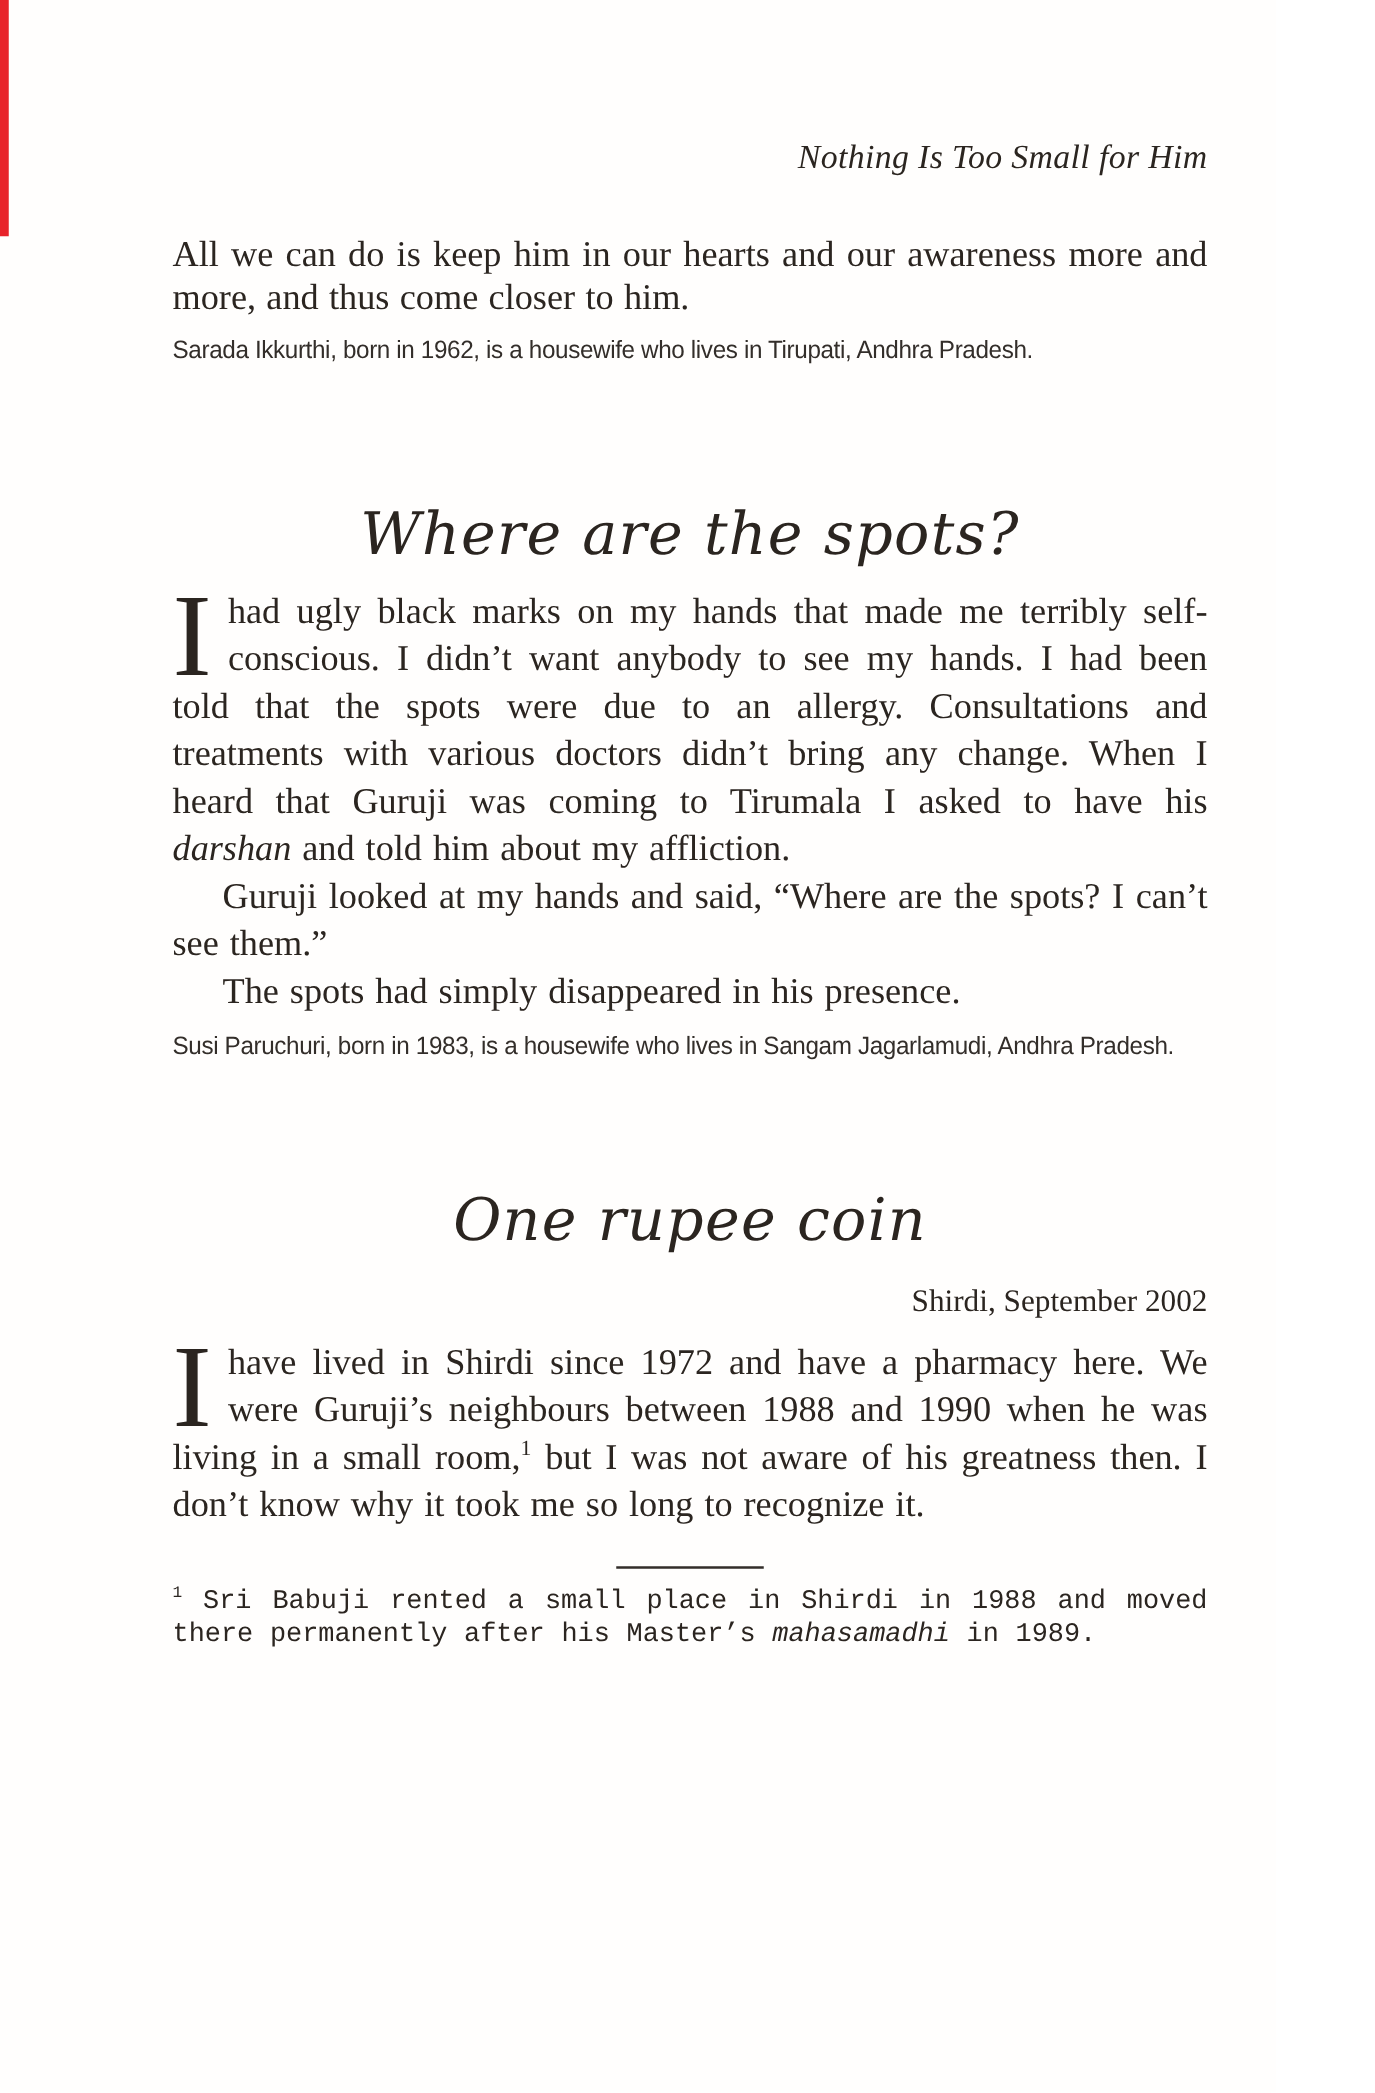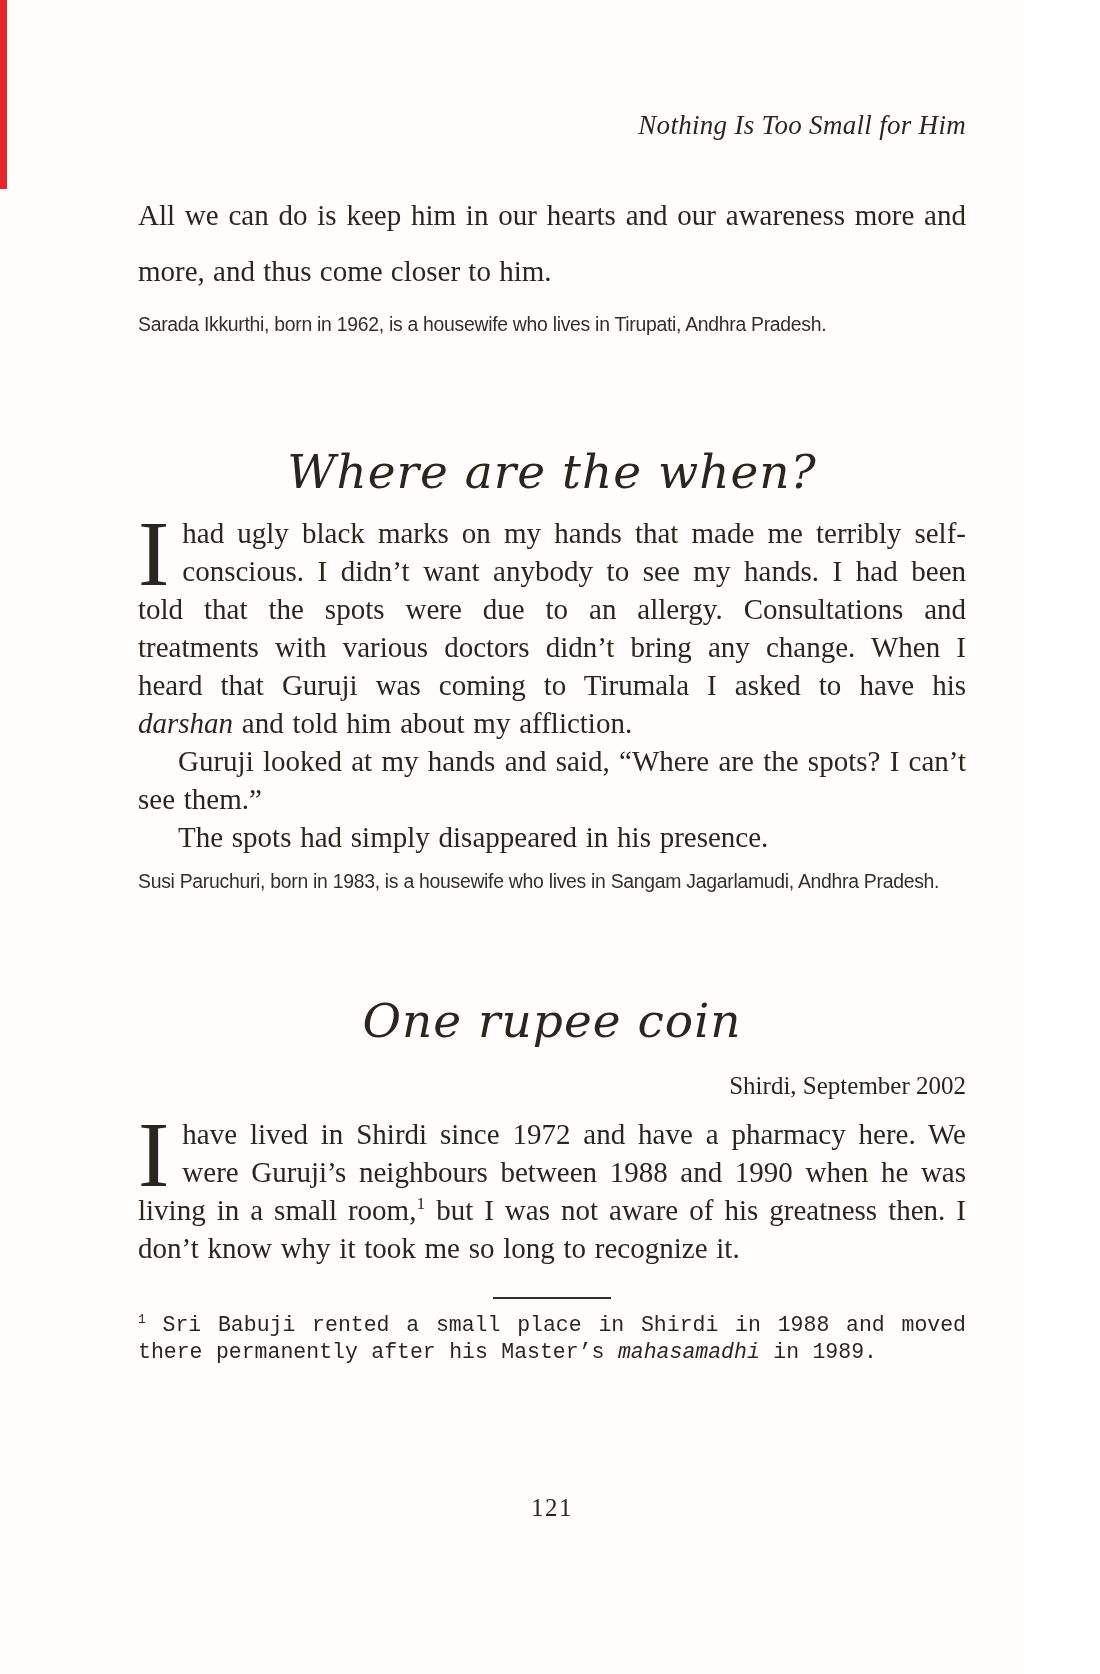--- a/index.html
+++ b/index.html
@@ -27,21 +27,21 @@
     padding-top: 110px;
     text-align: right;
     font-style: italic;
     font-size: 27px;
     letter-spacing: 0.3px;
     color: #2b2520;
   }
   .closing-para {
     margin: 46px 0 0 0;
     font-size: 29px;
-    line-height: 56px;
+    line-height: 34px;
     text-align: justify;
     word-spacing: 1px;
   }
   .attribution {
     margin: 14px 0 0 0;
     font-family: "Liberation Sans", "DejaVu Sans", sans-serif;
     font-size: 20px;
     letter-spacing: -0.3px;
     color: #332e2a;
     white-space: nowrap;
@@ -112,21 +112,21 @@
   <div class="edge-strip"></div>
 
   <div class="content">
 
     <div class="running-header">Nothing Is Too Small for Him</div>
 
     <p class="closing-para">All we can do is keep him in our hearts and our awareness more and more, and thus come closer to him.</p>
 
     <p class="attribution">Sarada Ikkurthi, born in 1962, is a housewife who lives in Tirupati, Andhra Pradesh.</p>
 
-    <h2 class="story-title">Where are the when?</h2>
+    <h2 class="story-title">Where are the spots?</h2>
 
 
     <p class="body-para first">
       <span class="drop-cap">I</span><span>had ugly black marks on my hands that made me terribly self-conscious. I didn’t want anybody to see my hands. I had been told that the spots were due to an allergy. Consultations and treatments with various doctors didn’t bring any change. When I heard that Guruji was coming to Tirumala I asked to have his </span><em>darshan</em><span> and told him about my affliction.</span>
     </p>
 
     <p class="body-para indent">Guruji looked at my hands and said, “Where are the spots? I can’t see them.”</p>
 
     <p class="body-para indent">The spots had simply disappeared in his presence.</p>
 
@@ -139,16 +139,15 @@
     <p class="body-para first">
       <span class="drop-cap">I</span><span>have lived in Shirdi since 1972 and have a pharmacy here. We were Guruji’s neighbours between 1988 and 1990 when he was living in a small room,</span><sup class="fn-ref">1</sup><span> but I was not aware of his greatness then. I don’t know why it took me so long to recognize it.</span>
     </p>
 
     <hr class="footnote-rule">
 
     <p class="footnote">
       <sup>1</sup><span> Sri Babuji rented a small place in Shirdi in 1988 and moved there permanently after his Master’s </span><em>mahasamadhi</em><span> in 1989.</span>
     </p>
 
-    <div class="page-number">121</div>
 
   </div>
 </div>
 
 </body></html>

